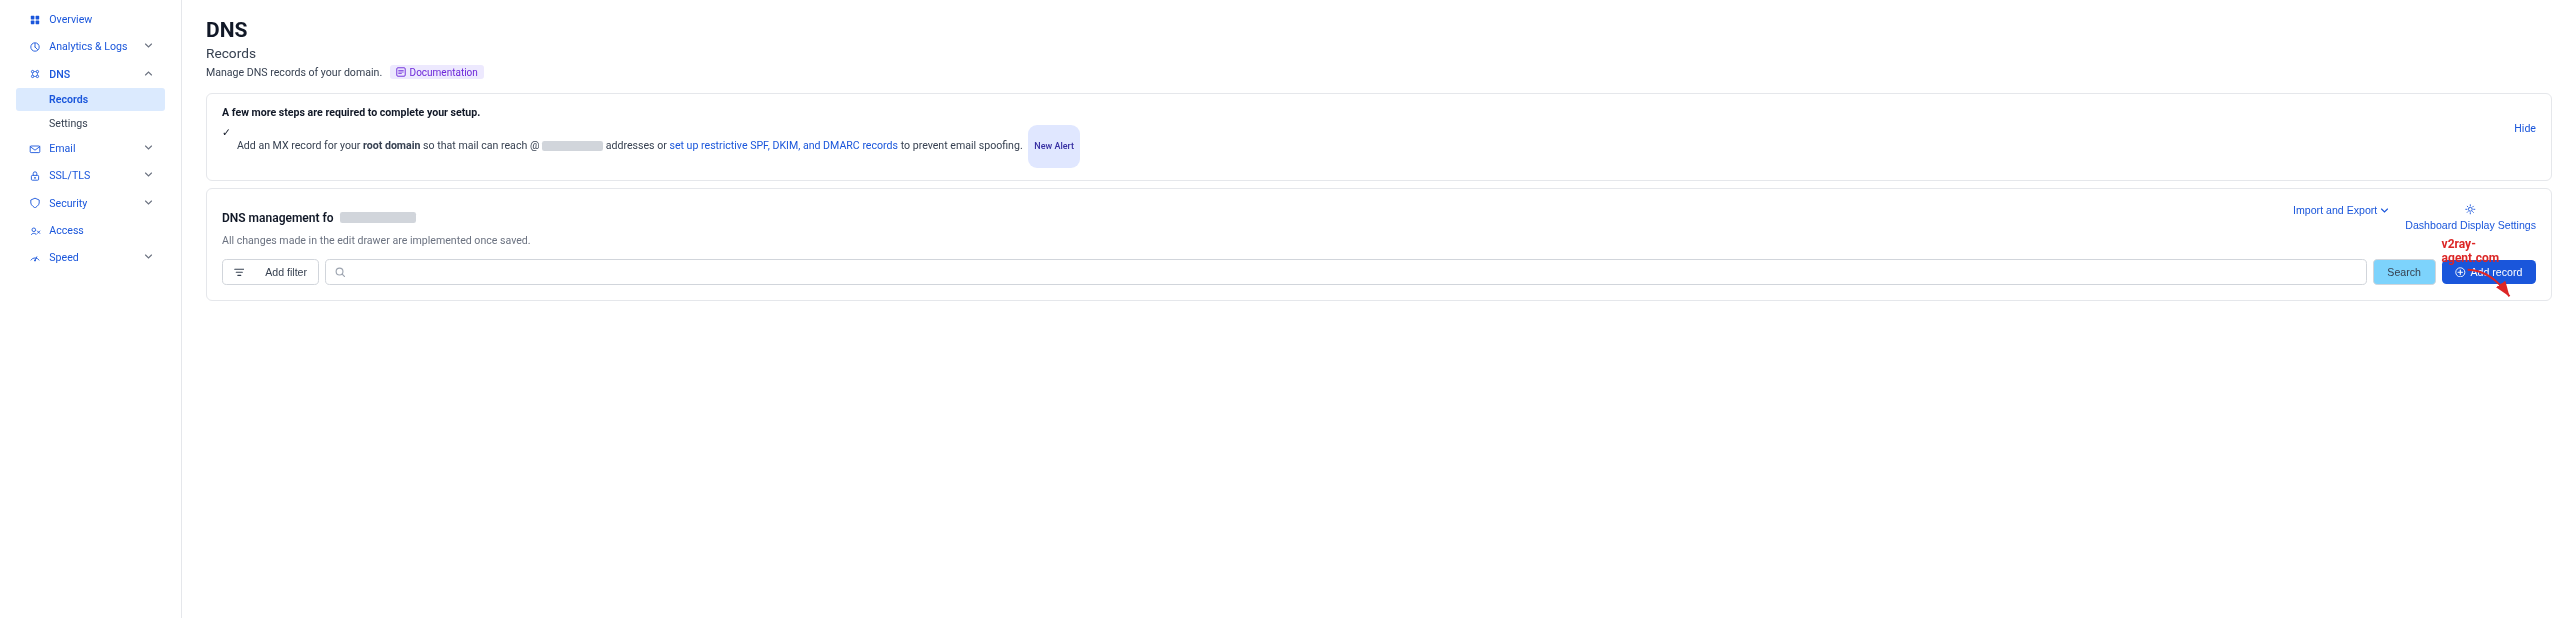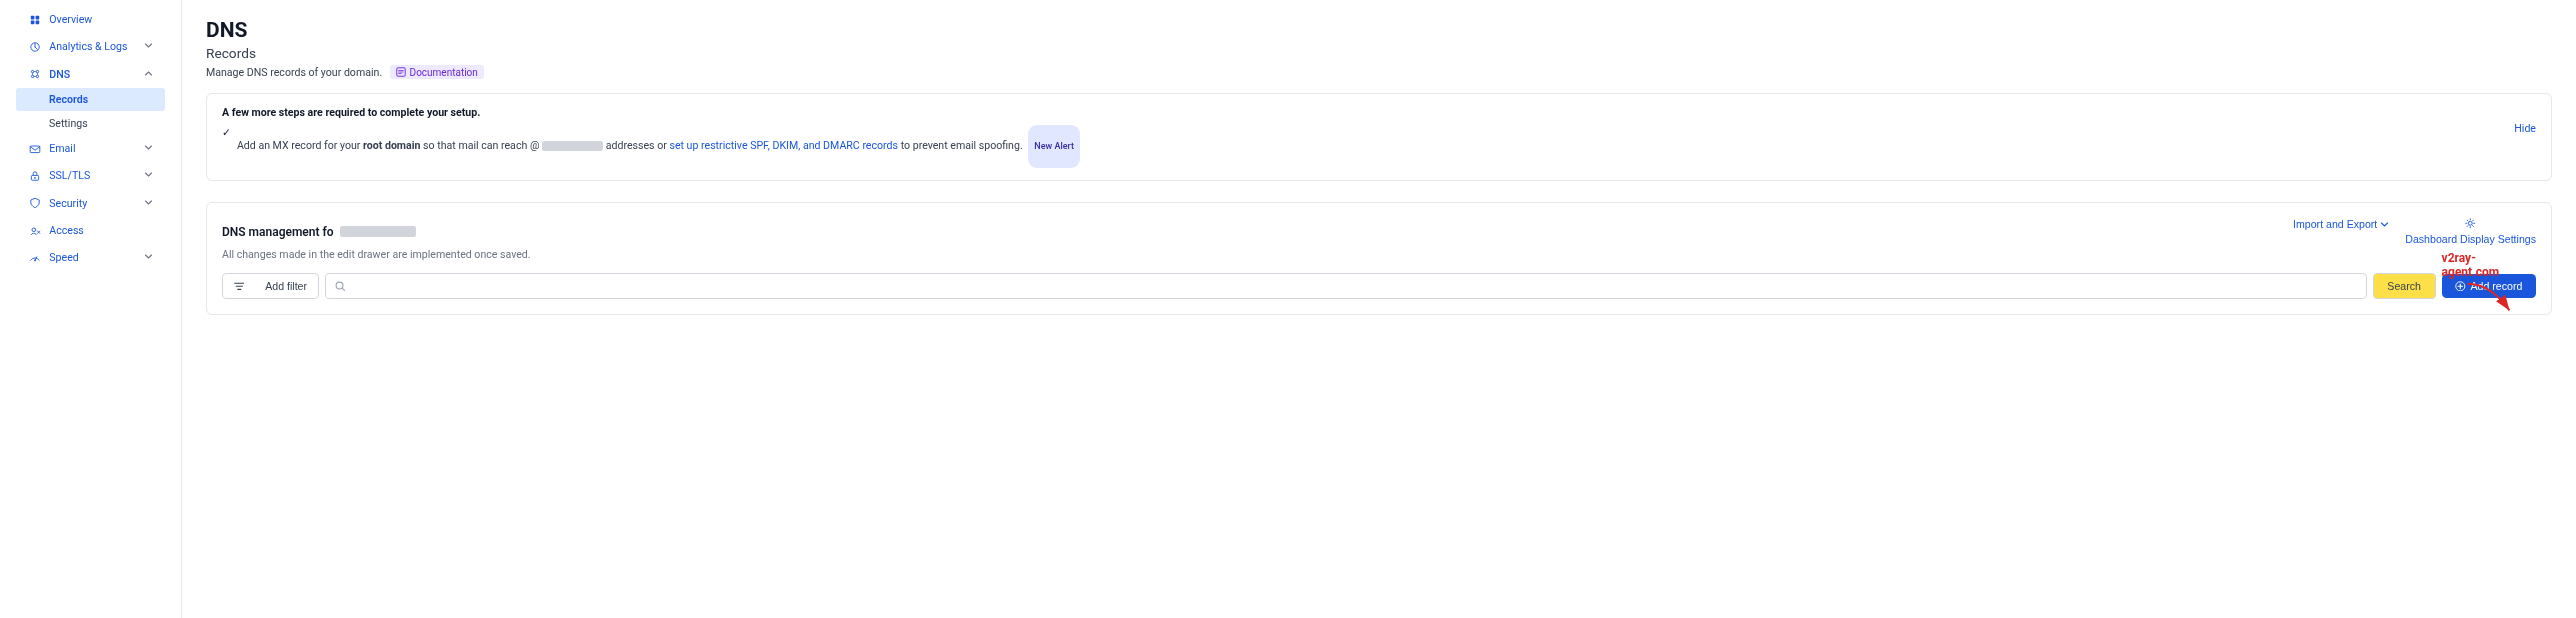--- a/index.html
+++ b/index.html
@@ -135,21 +135,21 @@
       user-select: none;
       height: 10.6px;
       vertical-align: middle;
     }
 
     
     .dns-section {
       border: 0.8px solid #e5e7eb;
       border-radius: 6px;
       padding: 15px;
-      margin-top: 21px;
+      margin-top: 7px;
     }
     .dns-section-header {
       display: flex;
       align-items: center;
       justify-content: space-between;
       margin-bottom: 3px;
     }
     .dns-section-title {
       font-size: 12px;
       font-weight: 600;
@@ -238,21 +238,21 @@
       outline: none;
       font-size: 10.6px;
       color: #374151;
       padding: 6px 0;
       background: transparent;
     }
     .search-btn {
       border: 0.8px solid #d1d5db;
       border-radius: 4.6px;
       padding: 6px 13.7px;
-      background: #fde047;
+      background: #7dd3fc;
       color: #374151;
       font-size: 10.6px;
       cursor: pointer;
       white-space: nowrap;
     }
     .add-record-btn {
       display: flex;
       align-items: center;
       gap: 4.6px;
       border: none;

